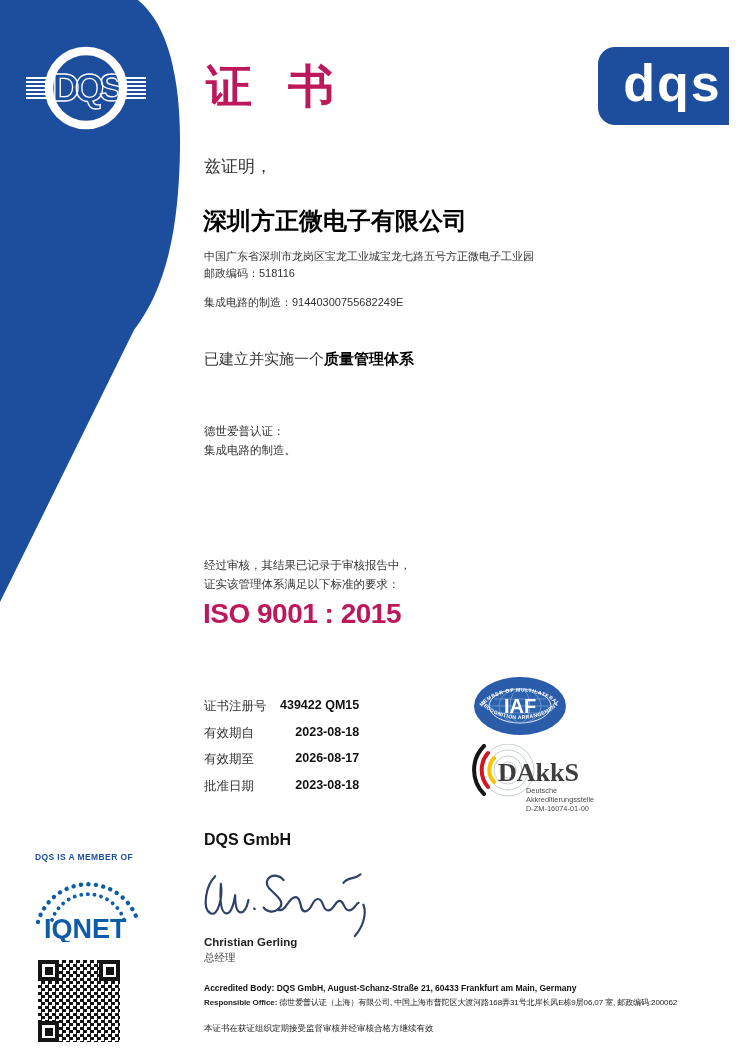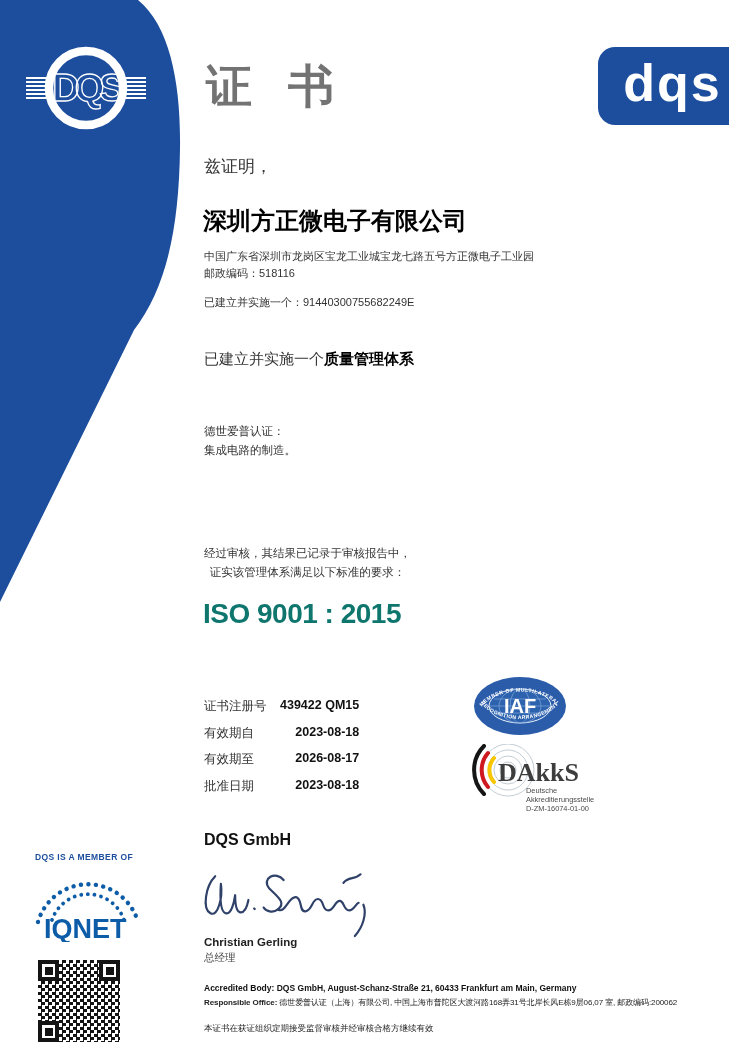--- a/index.html
+++ b/index.html
@@ -6,39 +6,39 @@
   .page{position:relative;width:729px;height:1063px;background:#fff;overflow:hidden;
         font-family:"Liberation Sans",sans-serif;color:#222;}
 
   
   .corner{position:absolute;left:0;top:0;}
   
   .emblem{position:absolute;left:24px;top:40px;}
 
   
   .cert-title{position:absolute;left:206px;top:56px;font-family:"Liberation Serif",serif;
-              font-size:46px;font-weight:700;letter-spacing:36px;color:#737373;white-space:nowrap;}
+              font-size:46px;font-weight:700;letter-spacing:36px;color:#be185d;white-space:nowrap;}
 
   
   .dqs-box{position:absolute;left:598px;top:47px;width:149px;height:78px;background:#1c4e9d;
            border-radius:17px;display:flex;align-items:center;justify-content:center;}
   .dqs-box span{color:#fff;font-size:52px;font-weight:700;letter-spacing:2px;line-height:1;
                 transform:translateY(-3px);}
 
   
   .intro{position:absolute;left:204px;top:155px;font-size:17px;color:#333;text-align:center;}
   .company-name{position:absolute;left:203px;top:205px;font-size:24px;font-weight:700;color:#000;}
   .company-addr{position:absolute;left:204px;top:248px;font-size:11px;line-height:17px;color:#333;}
   .credit{position:absolute;left:204px;top:295px;font-size:11px;color:#333;}
   .established{position:absolute;left:204px;top:350px;font-size:15px;color:#333;text-align:right;}
   .established b{color:#000;}
   .scope-label{position:absolute;left:204px;top:424px;font-size:11.5px;color:#333;}
   .scope-text{position:absolute;left:204px;top:443px;font-size:11.5px;color:#333;}
-  .audit{position:absolute;left:204px;top:544px;font-size:11.5px;line-height:19px;color:#333;text-align:center;}
-  .iso{position:absolute;left:203px;top:598px;font-size:28px;font-weight:700;color:#0f766e;letter-spacing:-0.5px;}
+  .audit{position:absolute;left:204px;top:556px;font-size:11.5px;line-height:19px;color:#333;}
+  .iso{position:absolute;left:203px;top:598px;font-size:28px;font-weight:700;color:#be185d;letter-spacing:-0.5px;}
 
   
   .details{position:absolute;left:204px;top:698px;font-size:12.5px;}
   .drow{display:flex;height:26.5px;align-items:flex-start;justify-content:space-between;}
   .dlabel{width:76px;color:#333;}
   .dvalue{font-weight:600;color:#111;}
 
   
   .iaf{position:absolute;left:472px;top:676px;}
   .dakks{position:absolute;left:462px;top:744px;}
@@ -94,21 +94,21 @@
   <div class="dqs-box">
     <span>dqs</span>
   </div>
 
   <div class="intro">兹证明，</div>
   <div class="company-name">深圳方正微电子有限公司</div>
   <div class="company-addr">
     <div>中国广东省深圳市龙岗区宝龙工业城宝龙七路五号方正微电子工业园</div>
     <div>邮政编码：518116</div>
   </div>
-  <div class="credit">已建立并实施一个：91440300755682249E</div>
+  <div class="credit">集成电路的制造：91440300755682249E</div>
 
   <div class="established">
     <span>已建立并实施一个</span><b>质量管理体系</b>
   </div>
 
   <div class="scope-label">德世爱普认证：</div>
   <div class="scope-text">集成电路的制造。</div>
 
   <div class="audit">
     <div>经过审核，其结果已记录于审核报告中，</div>

